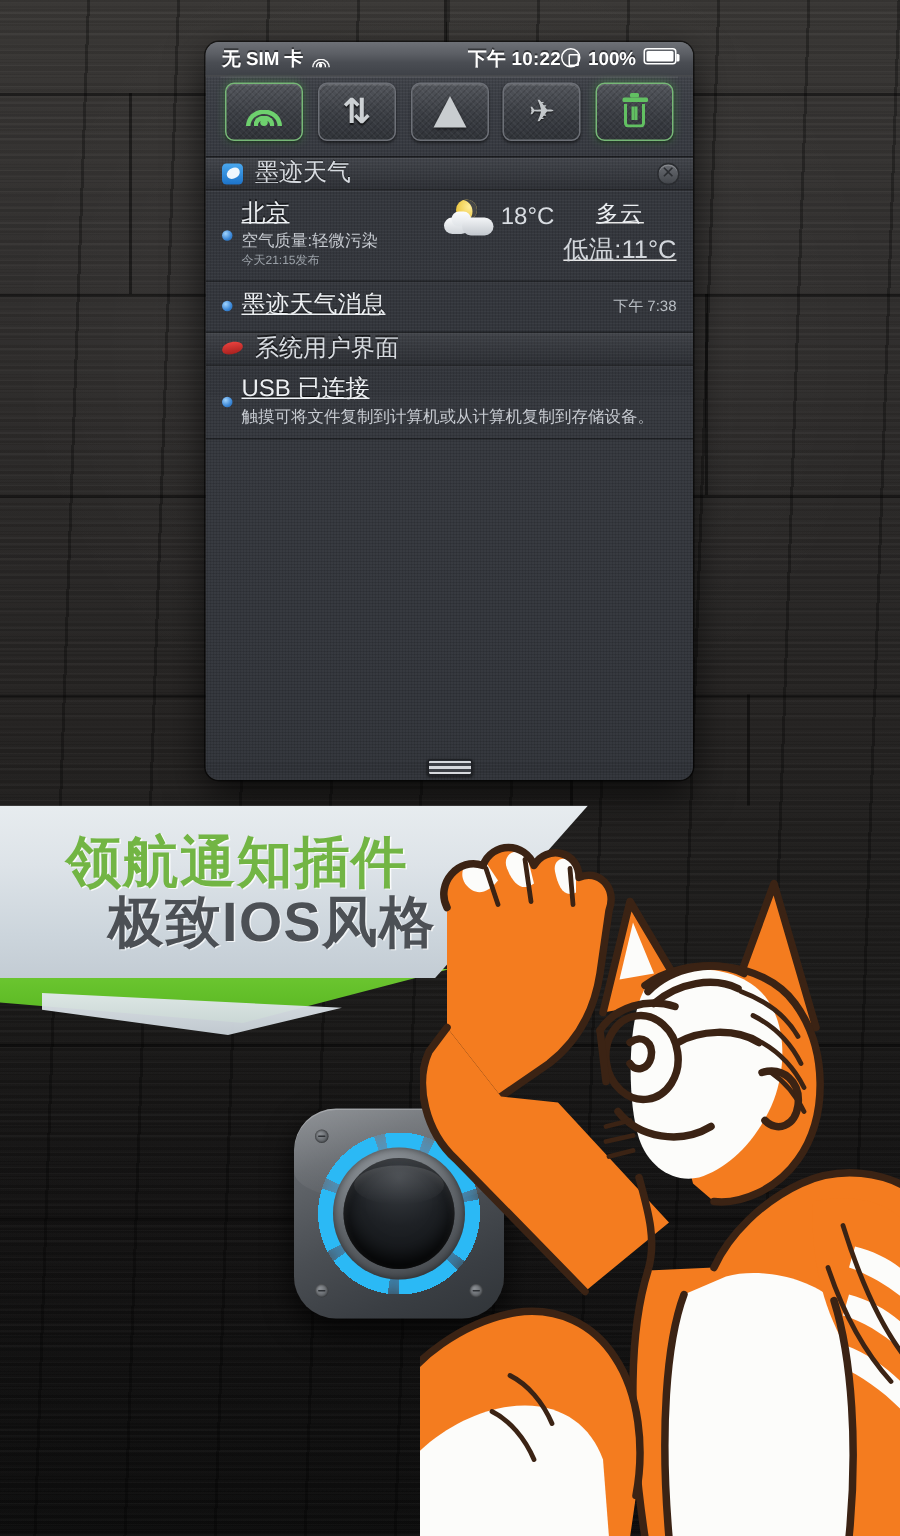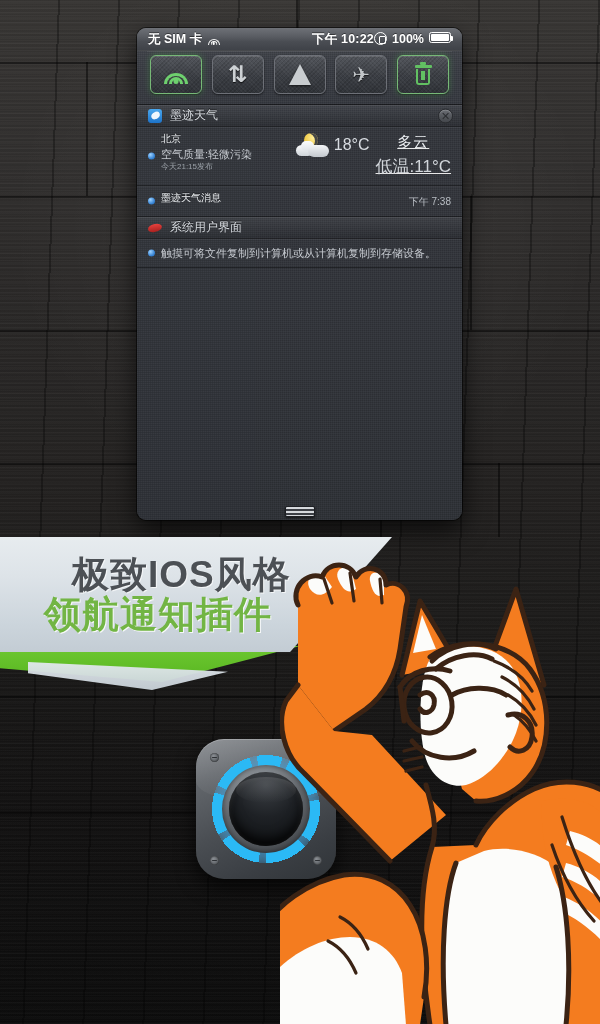--- a/index.html
+++ b/index.html
@@ -135,21 +135,21 @@
 
   
   #notif{ border-top:1px solid rgba(0,0,0,.5); }
   .app-head{
     height:22px;display:flex;align-items:center;gap:8px;padding:0 11px;
     background:linear-gradient(180deg,rgba(255,255,255,.055),rgba(0,0,0,.12));
     border-bottom:1px solid rgba(0,0,0,.45);
     box-shadow:inset 0 1px 0 rgba(255,255,255,.06);
     position:relative;
   }
-  .app-head .name{font-size:12px;color:#d7dbe0;text-shadow:0 -1px 0 rgba(0,0,0,.6);}
+  .app-head .name{font-size:16px;color:#d7dbe0;text-shadow:0 -1px 0 rgba(0,0,0,.6);}
   .app-ico{width:14px;height:14px;border-radius:3px;flex:none;position:relative;}
   .app-ico.mojiB{background:linear-gradient(180deg,#4aa8ef,#1d73c9);}
   .app-ico.mojiB:before{content:"";position:absolute;left:2.5px;top:3.5px;width:9px;height:7px;
     background:#fff;border-radius:60% 40% 55% 45%;transform:rotate(-18deg);opacity:.92;}
   .app-ico.sysui{background:transparent;}
   .app-ico.sysui:before{content:"";position:absolute;left:0;top:3px;width:14px;height:8px;
     background:linear-gradient(180deg,#e8413d,#a8211f);border-radius:55% 45% 60% 40%;
     transform:rotate(-8deg);}
   .clear-btn{
     position:absolute;right:9px;top:50%;transform:translateY(-50%);
@@ -162,21 +162,21 @@
   .n-item{
     padding:6px 11px 7px 24px; position:relative;
     border-bottom:1px solid rgba(0,0,0,.40);
     box-shadow:inset 0 1px 0 rgba(255,255,255,.045);
   }
   .n-dot{position:absolute;left:11px;top:50%;transform:translateY(-50%);
     width:7px;height:7px;border-radius:50%;
     background:radial-gradient(circle at 35% 32%,#9fd3ff,#3a86d6 60%,#1d5fa8);}
   .n-row{display:flex;align-items:flex-start;}
   .n-left{flex:1;min-width:0;}
-  .n-title{font-size:10px;color:#eceff2;line-height:1.25;text-shadow:0 -1px 0 rgba(0,0,0,.55);}
+  .n-title{font-size:16px;color:#eceff2;line-height:1.25;text-shadow:0 -1px 0 rgba(0,0,0,.55);text-decoration:underline;}
   .n-sub{font-size:11px;color:#c6cad0;margin-top:1px;line-height:1.3;}
   .n-meta{font-size:8px;color:#9aa0a7;margin-top:1px;line-height:1.3;}
   .n-time{font-size:10px;color:#b9bec4;flex:none;margin-left:8px;padding-top:3px;}
   .n-mid{display:flex;align-items:center;gap:4px;flex:none;padding:0 6px;}
   .n-mid .deg{font-size:16px;color:#d8dce1;}
   .n-right{flex:none;text-align:center;min-width:72px;text-decoration:underline;}
   .n-right .big{font-size:15px;color:#eceff2;letter-spacing:1px;}
   .n-right .small{font-size:17px;color:#d2d6db;margin-top:3px;}
   .moon{width:34px;height:24px;position:relative;flex:none;}
   .moon .m{position:absolute;left:8px;top:0px;width:14px;height:14px;border-radius:50%;
@@ -371,37 +371,38 @@
 
     <div class="app-head">
       <span class="app-ico sysui"></span>
       <span class="name">系统用户界面</span>
     </div>
 
     <div class="n-item">
       <span class="n-dot"></span>
       <div class="n-row">
         <div class="n-left">
+          <div class="n-title">USB 已连接</div>
           <div class="n-sub">触摸可将文件复制到计算机或从计算机复制到存储设备。</div>
         </div>
       </div>
     </div>
   </div>
 
   <div id="shade-bottom">
     <span class="handle"></span>
   </div>
 </div>
 
 <div id="banner-tail"></div>
 <div id="banner-tail2"></div>
 <div id="banner"></div>
 <div id="banner-text">
+  <div id="bt1">领航通知插件</div>
   <div id="bt2">极致IOS风格</div>
-  <div id="bt1">领航通知插件</div>
 </div>
 
 <div id="appicon">
   <div class="gloss"></div>
   <span class="screw" style="left:14px;top:14px;"></span>
   <span class="screw" style="right:14px;top:14px;"></span>
   <span class="screw" style="left:14px;bottom:14px;"></span>
   <span class="screw" style="right:14px;bottom:14px;"></span>
   <div id="ring-outer"></div>
   <div id="ring-inner"></div>

